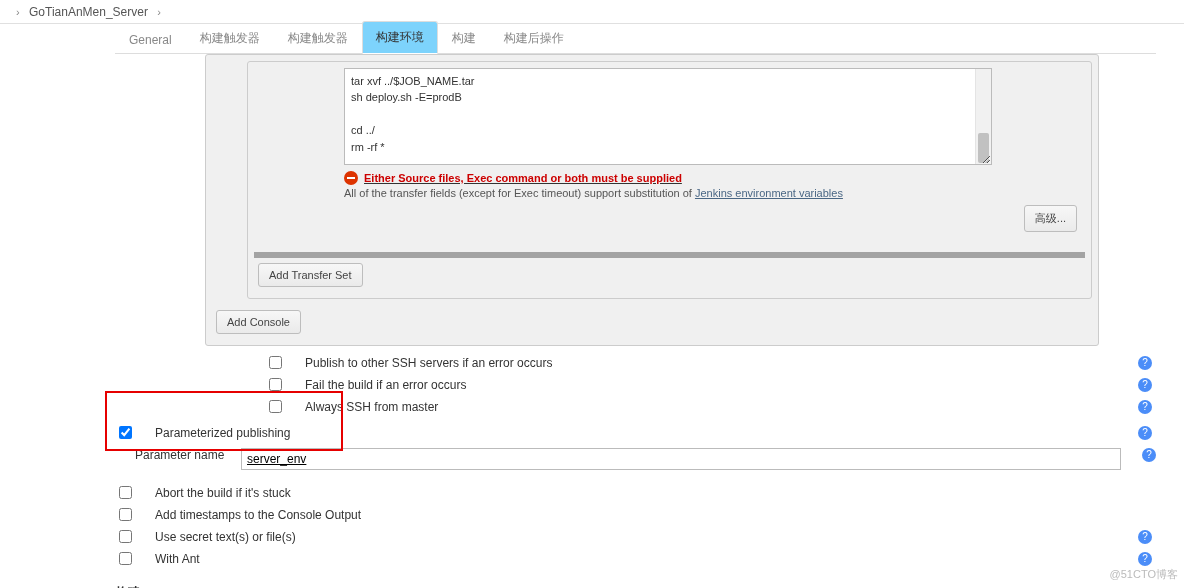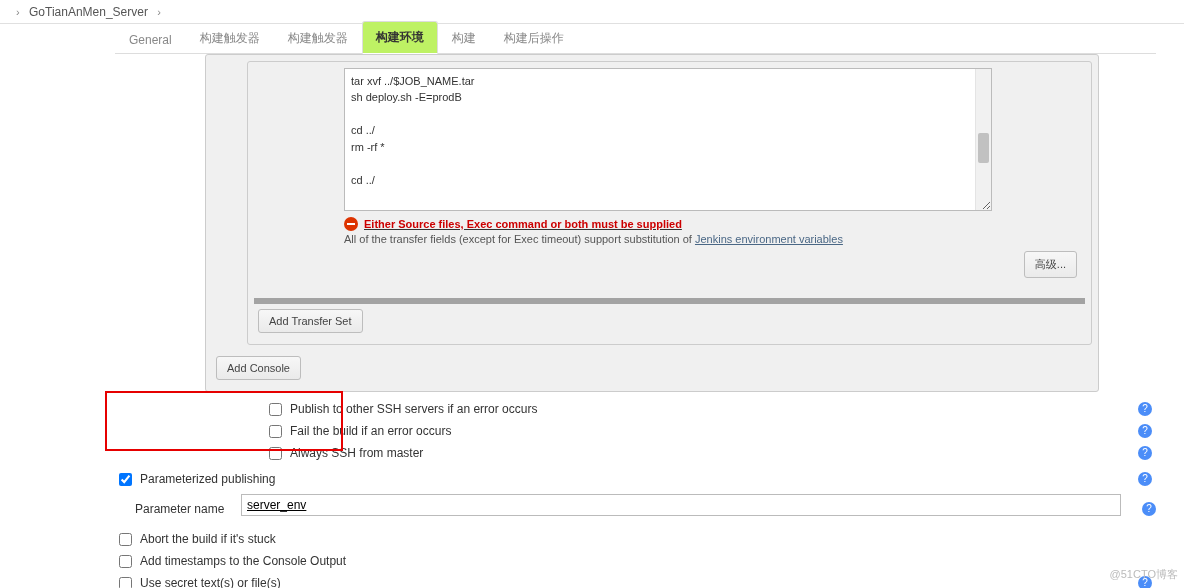--- a/index.html
+++ b/index.html
@@ -33,22 +33,22 @@
     padding: 7px 13px;
     color: #888;
     cursor: pointer;
     font-size: 12px;
     border: 1px solid transparent;
     border-bottom: none;
     margin-bottom: -1px;
   }
   .tab.active {
     color: #333;
-    font-weight: bold;
-    background: #bef264;
+    font-weight: normal;
+    background: #7dd3fc;
     border: 1px solid #ddd;
     border-bottom: 1px solid #fff;
     border-radius: 3px 3px 0 0;
   }
 
   .form-area { padding-top: 0; position: relative; }
 
   .gray-block {
     background: #f0f0f0;
     border: 1px solid #ccc;
@@ -63,21 +63,21 @@
     border-radius: 3px;
     margin-left: 35px;
     padding: 6px;
   }
 
   .exec-wrap {
     background: #fff;
     border: 1px solid #bbb;
     margin-left: 90px;
     width: 648px;
-    height: 143px;
+    height: 97px;
     font-family: Arial, sans-serif;
     font-size: 11px;
     padding: 4px 6px;
     line-height: 1.5;
     color: #333;
     overflow: hidden;
     position: relative;
     resize: both;
   }
   .exec-wrap .scroll {
@@ -104,21 +104,21 @@
     padding: 5px 10px;
     font-size: 11px;
     color:#444;
     cursor:pointer;
     text-align:center;
   }
   .btn-row-right { text-align:right; margin: 6px 8px 6px 90px; }
   .btn-row-left { padding: 5px 4px; }
 
   .check-row {
-    display:flex; align-items:flex-end; gap:8px; padding: 4px 4px;
+    display:flex; align-items:center; gap:23px; padding: 4px 4px;
     font-size:12px;
   }
   .check-row input[type=checkbox] { margin:0; }
   .help {
     width:14px; height:14px; border-radius:50%; background:#4b8df8;
     color:#fff; font-size:10px; line-height:14px; text-align:center;
     display:inline-block; margin-left:auto;
   }
 
   .red-box {
@@ -127,21 +127,21 @@
     left: -10px;
     top: 337px;
     width: 238px;
     height: 60px;
     pointer-events:none;
   }
 
   .checks-indent { padding-left: 150px; }
   .checks-block  { margin-top: 6px; }
   .param-row {
-    display:flex; align-items:flex-end; gap:10px; padding:4px 0 4px 20px;
+    display:flex; align-items:flex-start; gap:10px; padding:4px 0 4px 20px;
   }
   .param-row label { width:96px; color:#333; }
   .param-row input[type=text] {
     border:1px solid #bbb; padding:3px 5px; font-size:12px; width: 880px; text-decoration: underline;
   }
 
   .section-h {
     font-weight:bold; font-size:13px; margin-top:14px; padding-bottom:4px;
     border-bottom:1px solid #dcdcdc;
   }

